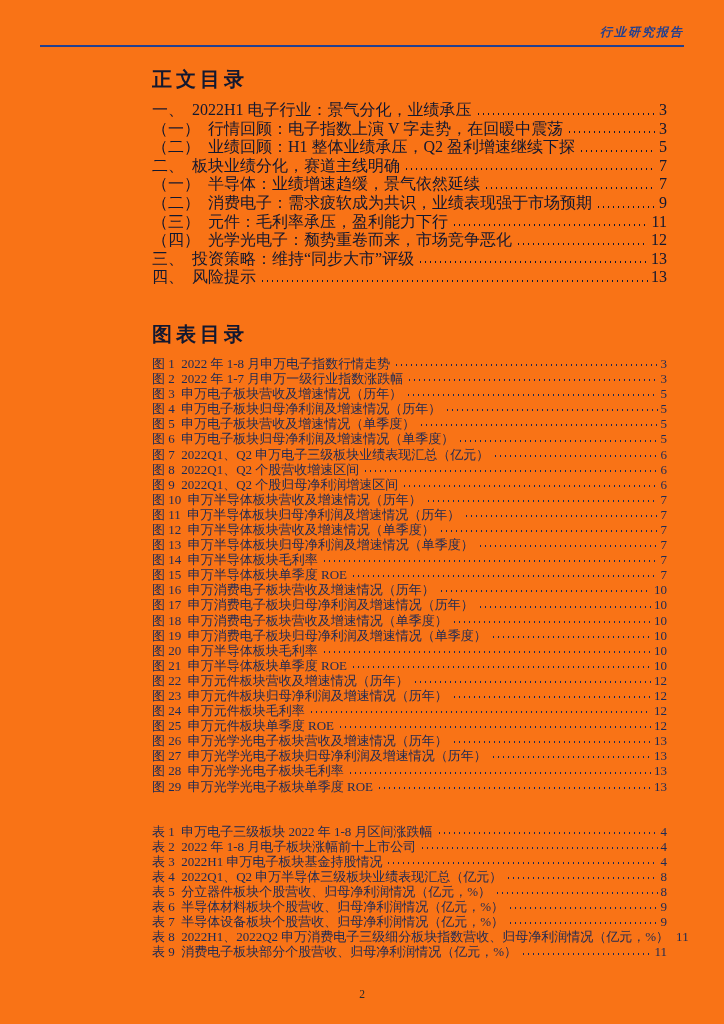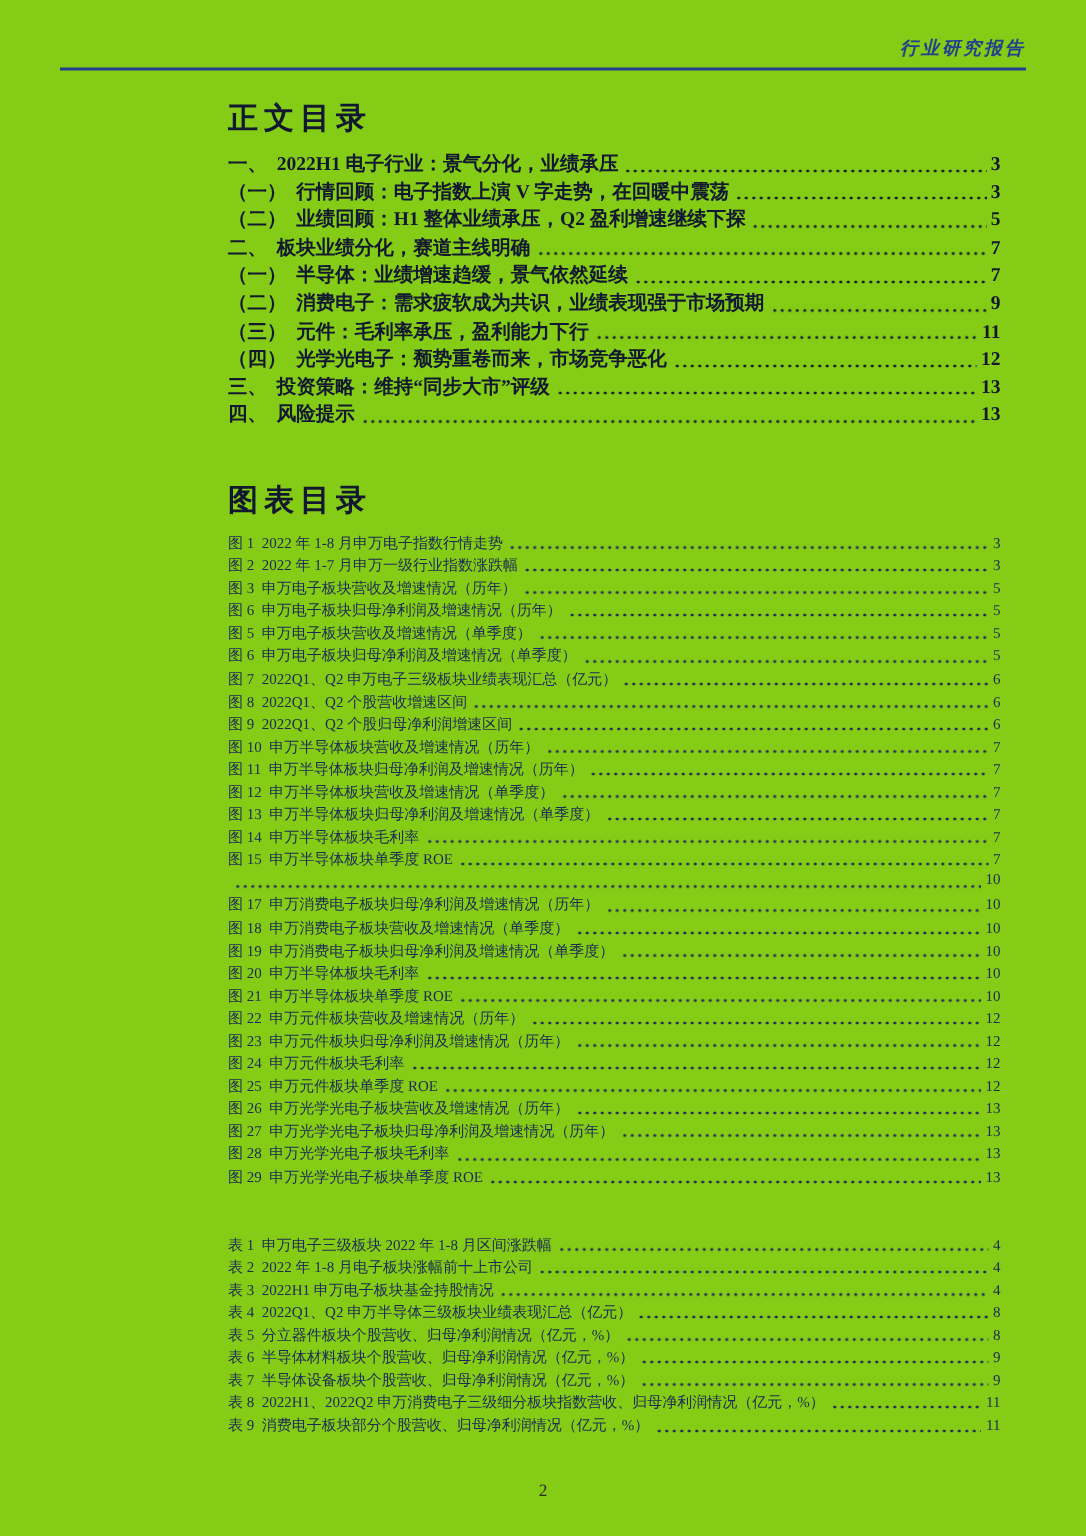--- a/index.html
+++ b/index.html
@@ -1,44 +1,44 @@
 <!DOCTYPE html>
 <html style="--navy: #23408f; --ink: #121830; --blueink: #1c2a55;"><head>
 <meta charset="utf-8">
 <style>
   * { margin: 0; padding: 0; box-sizing: border-box; }
   html, body { background: #ffffff; }
   .page {
-    width: 724px; height: 1024px; background: #84cc16; position: relative;
+    width: 724px; height: 1024px; background: #f97316; position: relative;
     margin: 0 auto; overflow: hidden;
     font-family: "Liberation Serif", "DejaVu Serif", serif;
   }
   .header-label {
     position: absolute; top: 24px; right: 40px;
     font-size: 12px; font-weight: bold; font-style: italic;
     letter-spacing: 2px; color: var(--navy, #23408f);
   }
   .header-rule {
     position: absolute; top: 45px; left: 40px; right: 40px; height: 2px;
     background: var(--navy, #23408f);
   }
   .content { position: absolute; left: 152px; right: 57px; top: 66px; }
   .toc-heading {
     font-size: 20px; line-height: 26px; font-weight: bold; letter-spacing: 4px;
     color: var(--ink, #121830); margin: 0 0 8px 0;
   }
   .toc-heading.figures { margin-top: 35px; }
   .toc-row { display: flex; align-items: baseline; }
   .toc-row.main {
-    height: 18.6px; font-size: 13px; font-weight: bold;
+    height: 18.6px; font-size: 16px; font-weight: normal;
     color: var(--ink, #121830);
     justify-content: space-between;
   }
   .toc-row.small {
-    height: 15.1px; font-size: 10px; font-weight: 500;
+    height: 15.1px; font-size: 13px; font-weight: 500;
     color: var(--blueink, #1c2a55);
     text-align: center;
   }
   .toc-label { white-space: pre; }
   .toc-dots {
     flex: 1; align-self: flex-end; height: 4px; margin: 0 3px 3px 4px;
     background-image: radial-gradient(circle, currentColor 0.9px, transparent 1.1px);
     background-size: 5px 4px; background-repeat: repeat-x;
     background-position: left bottom;
   }
@@ -127,21 +127,21 @@
           <span class="toc-label">图 2  2022 年 1-7 月申万一级行业指数涨跌幅</span>
           <span class="toc-dots"></span>
           <span class="toc-page">3</span>
         </div>
         <div class="toc-row small">
           <span class="toc-label">图 3  申万电子板块营收及增速情况（历年）</span>
           <span class="toc-dots"></span>
           <span class="toc-page">5</span>
         </div>
         <div class="toc-row small">
-          <span class="toc-label">图 6  申万电子板块归母净利润及增速情况（历年）</span>
+          <span class="toc-label">图 4  申万电子板块归母净利润及增速情况（历年）</span>
           <span class="toc-dots"></span>
           <span class="toc-page">5</span>
         </div>
         <div class="toc-row small">
           <span class="toc-label">图 5  申万电子板块营收及增速情况（单季度）</span>
           <span class="toc-dots"></span>
           <span class="toc-page">5</span>
         </div>
         <div class="toc-row small">
           <span class="toc-label">图 6  申万电子板块归母净利润及增速情况（单季度）</span>
@@ -187,20 +187,21 @@
           <span class="toc-label">图 14  申万半导体板块毛利率</span>
           <span class="toc-dots"></span>
           <span class="toc-page">7</span>
         </div>
         <div class="toc-row small">
           <span class="toc-label">图 15  申万半导体板块单季度 ROE</span>
           <span class="toc-dots"></span>
           <span class="toc-page">7</span>
         </div>
         <div class="toc-row small">
+          <span class="toc-label">图 16  申万消费电子板块营收及增速情况（历年）</span>
           <span class="toc-dots"></span>
           <span class="toc-page">10</span>
         </div>
         <div class="toc-row small">
           <span class="toc-label">图 17  申万消费电子板块归母净利润及增速情况（历年）</span>
           <span class="toc-dots"></span>
           <span class="toc-page">10</span>
         </div>
         <div class="toc-row small">
           <span class="toc-label">图 18  申万消费电子板块营收及增速情况（单季度）</span>

